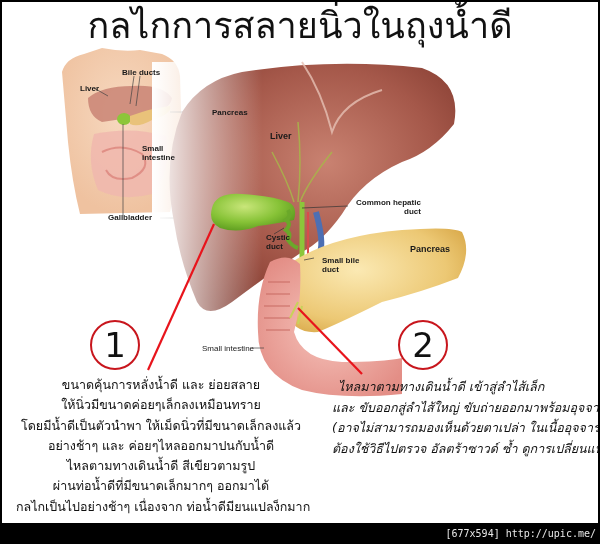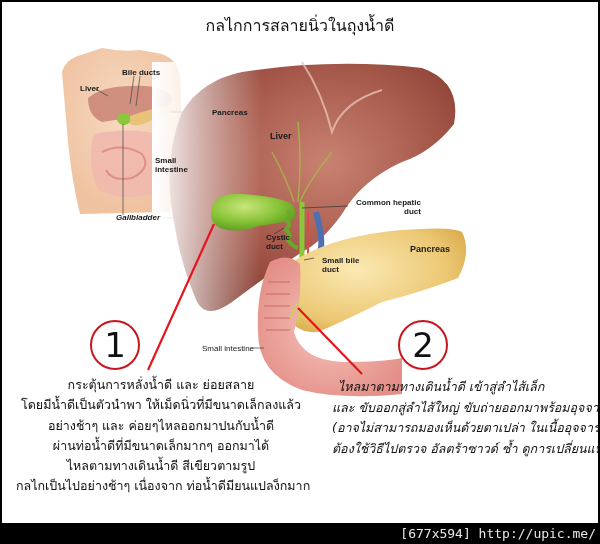--- a/index.html
+++ b/index.html
@@ -6,21 +6,21 @@
   html, body { width: 600px; height: 544px; background: #000; overflow: hidden; }
   body { position: relative; font-family: "DejaVu Sans", sans-serif; }
 
   .frame {
     position: absolute; left: 2px; top: 2px; width: 596px; height: 521px;
     background: #ffffff; overflow: hidden;
   }
 
   .title {
     position: absolute; left: 0; top: 6px; width: 596px; text-align: center;
-    font-family: "DejaVu Sans", sans-serif; font-size: 16px; color: #111;
+    font-family: "DejaVu Sans", sans-serif; font-size: 36px; color: #111;
     letter-spacing: 0px; line-height: 36px;
   }
 
   svg.art { position: absolute; left: 0; top: 0; }
 
   .lbl {
     position: absolute; font-family: "Liberation Sans", sans-serif;
     font-weight: bold; font-size: 8px; color: #1a1a1a; line-height: 9px;
     white-space: nowrap;
     padding-left: 6px;
@@ -37,21 +37,21 @@
   .para {
     position: absolute; font-family: "DejaVu Sans", sans-serif;
     font-size: 12.5px; color: #111; line-height: 20.3px; white-space: nowrap;
   }
   .para.left { left: 14px; top: 373px; width: 290px; text-align: center; }
   .para.right { left: 330px; top: 375px; width: 266px; text-align: left; line-height: 20.5px; font-style: italic; }
   .para.right div:first-child { padding-left: 6px; }
 
   .watermark {
     position: absolute; right: 4px; bottom: 3px;
-    font-family: "DejaVu Sans Mono", monospace; font-size: 13px; color: #e8e8e8;
+    font-family: "DejaVu Sans Mono", monospace; font-size: 10px; color: #e8e8e8;
     line-height: 14px;
   }
 </style>
 </head>
 <body>
 
 <div class="frame">
 
   <div class="title">กลไกการสลายนิ่วในถุงน้ำดี</div>
 
@@ -139,25 +139,25 @@
       <line x1="302" y1="258" x2="312" y2="256" stroke="#333" stroke-width="0.7"></line>
     </g>
 
     <line x1="212" y1="222" x2="146" y2="368" stroke="#e8141c" stroke-width="2.2"></line>
     <line x1="296" y1="306" x2="360" y2="372" stroke="#e8141c" stroke-width="2.2"></line>
   </svg>
 
   <div class="lbl" style="left:114px; top:66px;">Bile ducts</div>
   <div class="lbl" style="left:72px; top:82px;">Liver</div>
   <div class="lbl" style="left:204px; top:106px;">Pancreas</div>
-  <div class="lbl" style="left:147px; top:142px;margin-top:12px;">
+  <div class="lbl" style="left:134px; top:142px;">
     <div>Small</div>
     <div>intestine</div>
   </div>
-  <div class="lbl" style="left:108px; top:211px;font-style:italic;">Gallbladder</div>
+  <div class="lbl" style="left:100px; top:211px;">Gallbladder</div>
 
   <div class="lbl big" style="left:262px; top:129px;">Liver</div>
   <div class="lbl" style="left:348px; top:196px;text-align:right;">
     <div>Common hepatic</div>
     <div>duct</div>
   </div>
   <div class="lbl" style="left:258px; top:231px;">
     <div>Cystic</div>
     <div>duct</div>
   </div>
@@ -165,25 +165,26 @@
   <div class="lbl" style="left:314px; top:254px;">
     <div>Small bile</div>
     <div>duct</div>
   </div>
   <div class="lbl" style="left:194px; top:342px; font-weight:normal;text-align:center;">Small intestine</div>
 
   <div class="badge" style="left:88px; top:318px;">1</div>
   <div class="badge" style="left:396px; top:318px;">2</div>
 
   <div class="para left">
-    <div>กระตุ้นการหลั่งน้ำดี และ ย่อยสลาย</div>
+    <div>ขนาดคุ้นการหลั่งน้ำดี และ ย่อยสลาย</div>
+    <div>ให้นิ่วมีขนาดค่อยๆเล็กลงเหมือนทราย</div>
     <div>โดยมีน้ำดีเป็นตัวนำพา ให้เม็ดนิ่วที่มีขนาดเล็กลงแล้ว</div>
     <div>อย่างช้าๆ และ ค่อยๆไหลออกมาปนกับน้ำดี</div>
+    <div>ไหลตามทางเดินน้ำดี สีเขียวตามรูป</div>
     <div>ผ่านท่อน้ำดีที่มีขนาดเล็กมากๆ ออกมาได้</div>
-    <div>ไหลตามทางเดินน้ำดี สีเขียวตามรูป</div>
     <div>กลไกเป็นไปอย่างช้าๆ เนื่องจาก ท่อน้ำดีมียนแปลง็กมาก</div>
   </div>
 
   <div class="para right">
     <div>ไหลมาตามทางเดินน้ำดี เข้าสู่ลำไส้เล็ก</div>
     <div>และ ขับออกสู่ลำไส้ใหญ่ ขับถ่ายออกมาพร้อมอุจจาระ</div>
     <div>(อาจไม่สามารถมองเห็นด้วยตาเปล่า ในเนื้ออุจจาระได้)</div>
     <div>ต้องใช้วิธีไปตรวจ อัลตร้าซาวด์ ซ้ำ ดูการเปลี่ยนแปลง</div>
   </div>
 </div>

